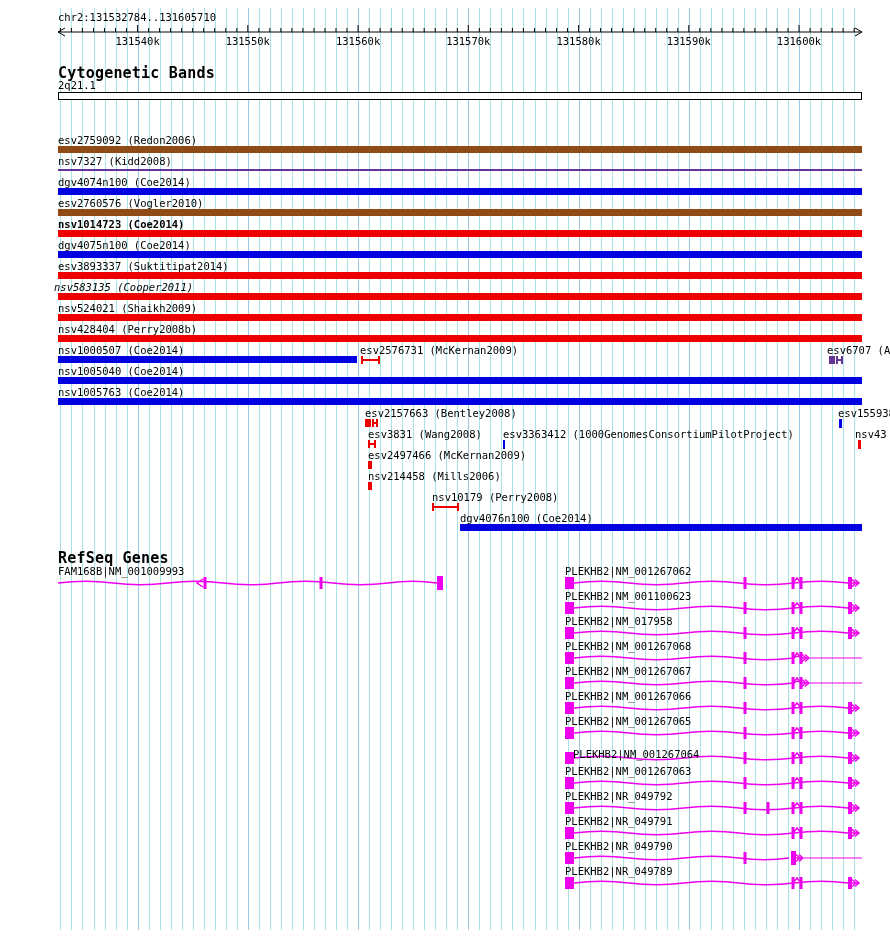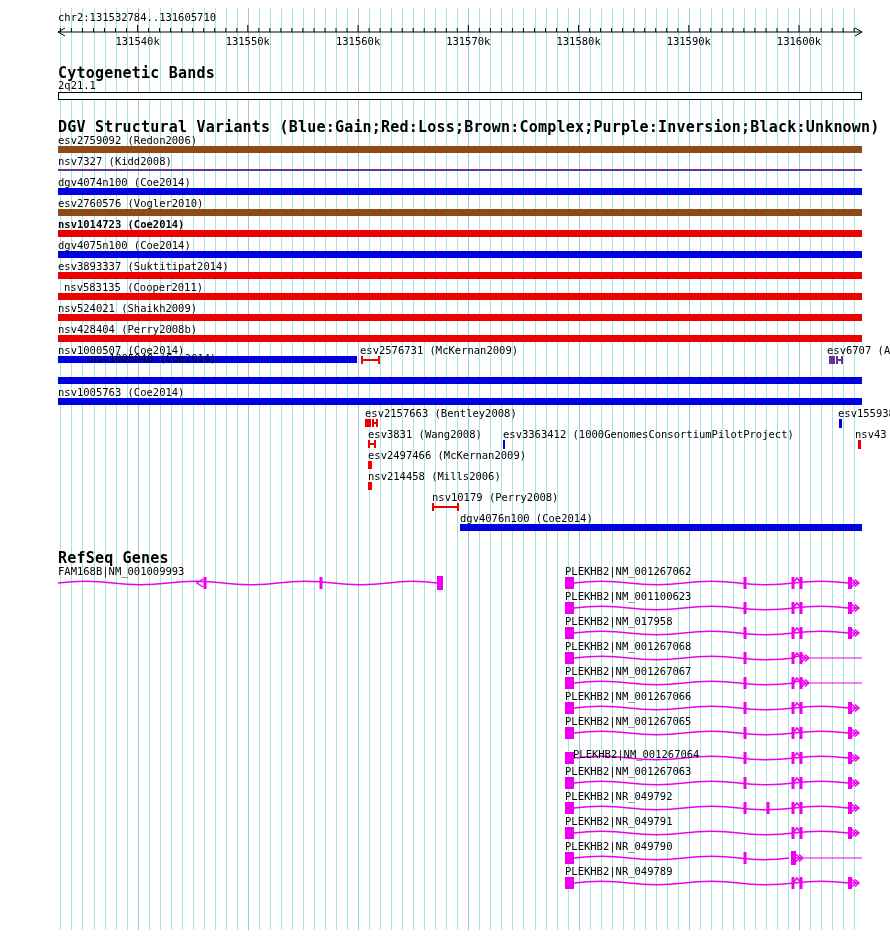--- a/index.html
+++ b/index.html
@@ -180,56 +180,55 @@
       <div class="ticklabel" style="left: 653.8px; top: 35px;">131590k</div>
       <div class="ticklabel" style="left: 764px; top: 35px;">131600k</div>
     </div>
 
   <div class="t" style="left:58px;top:11px;">chr2:131532784..131605710</div>
 
   <div class="t hdr" style="left:58px;top:67px;">Cytogenetic Bands</div>
   <div class="t" style="left:58px;top:79px;">2q21.1</div>
   <div id="cytoband-rect" style="left:58px;top:92px;width:804px;height:8px;"></div>
 
-  <div class="t hdr" style="left:58px;top:121px;">DGV Structural Variants (Blue:Gain;Red:Loss;Brown:Complex;Purple:Inversion;Black:Unknown)</div>
   <div id="dgv-rows">
       <div class="t" style="left: 58px; top: 134px;">esv2759092 (Redon2006)</div>
       <div class="glyph" style="left: 58px; background: rgb(143, 74, 21); width: 804px; top: 146px; height: 7px;"></div>
       <div class="t" style="left: 58px; top: 155px;">nsv7327 (Kidd2008)</div>
       <div class="glyph" style="left: 58px; background: rgb(102, 51, 153); width: 804px; top: 169px; height: 2px;"></div>
       <div class="t" style="left: 58px; top: 176px;">dgv4074n100 (Coe2014)</div>
       <div class="glyph" style="left: 58px; background: rgb(0, 0, 224); width: 804px; top: 188px; height: 7px;"></div>
       <div class="t" style="left: 58px; top: 197px;">esv2760576 (Vogler2010)</div>
       <div class="glyph" style="left: 58px; background: rgb(143, 74, 21); width: 804px; top: 209px; height: 7px;"></div>
       <div class="t" style="left: 58px; top: 218px; font-weight: bold;">nsv1014723 (Coe2014)</div>
       <div class="glyph" style="left: 58px; background: rgb(238, 0, 0); width: 804px; top: 230px; height: 7px;"></div>
       <div class="t" style="left: 58px; top: 239px;">dgv4075n100 (Coe2014)</div>
       <div class="glyph" style="left: 58px; background: rgb(0, 0, 224); width: 804px; top: 251px; height: 7px;"></div>
       <div class="t" style="left: 58px; top: 260px;">esv3893337 (Suktitipat2014)</div>
       <div class="glyph" style="left: 58px; background: rgb(238, 0, 0); width: 804px; top: 272px; height: 7px;"></div>
-      <div class="t" style="left: 64px; top: 281px;">nsv583135 (Cooper2011)</div>
+      <div class="t" style="left: 54px; top: 281px; font-style: italic;">nsv583135 (Cooper2011)</div>
       <div class="glyph" style="left: 58px; background: rgb(238, 0, 0); width: 804px; top: 293px; height: 7px;"></div>
       <div class="t" style="left: 58px; top: 302px;">nsv524021 (Shaikh2009)</div>
       <div class="glyph" style="left: 58px; background: rgb(238, 0, 0); width: 804px; top: 314px; height: 7px;"></div>
       <div class="t" style="left: 58px; top: 323px;">nsv428404 (Perry2008b)</div>
       <div class="glyph" style="left: 58px; background: rgb(238, 0, 0); width: 804px; top: 335px; height: 7px;"></div>
       <div class="t" style="left: 58px; top: 344px;">nsv1000507 (Coe2014)</div>
       <div class="glyph" style="left: 58px; background: rgb(0, 0, 224); width: 299px; top: 356px; height: 7px;"></div>
       <div class="t" style="left: 360px; top: 344px;">esv2576731 (McKernan2009)</div>
       <svg width="20" height="10" class="glyph" style="left: 361px; top: 355px;">
         <path d="M1 1 V9 M18 1 V9" stroke="#EE0000" stroke-width="2" fill="none"></path>
         <path d="M1 5 H18" stroke="#EE0000" stroke-width="2" fill="none"></path>
       </svg>
       <div class="t" style="left: 827px; top: 344px;">esv6707 (A</div>
       <svg width="15" height="10" class="glyph" style="left: 829px; top: 355px;">
         <rect x="0" y="1" width="6" height="8" fill="#663399"></rect>
         <path d="M8 1 V9 M13 1 V9" stroke="#663399" stroke-width="2" fill="none"></path>
         <path d="M8 5 H13" stroke="#663399" stroke-width="2" fill="none"></path>
       </svg>
-      <div class="t" style="left: 58px; top: 352px; margin-left: 32px;">nsv1005040 (Coe2014)</div>
+      <div class="t" style="left: 58px; top: 365px;">nsv1005040 (Coe2014)</div>
       <div class="glyph" style="left: 58px; background: rgb(0, 0, 224); width: 804px; top: 377px; height: 7px;"></div>
       <div class="t" style="left: 58px; top: 386px;">nsv1005763 (Coe2014)</div>
       <div class="glyph" style="left: 58px; background: rgb(0, 0, 224); width: 804px; top: 398px; height: 7px;"></div>
       <div class="t" style="left: 365px; top: 407px; text-align: center;">esv2157663 (Bentley2008)</div>
       <svg width="14" height="10" class="glyph" style="left: 365px; top: 418px;">
         <rect x="0" y="1" width="6" height="8" fill="#EE0000"></rect>
         <path d="M8 1 V9 M12 1 V9" stroke="#EE0000" stroke-width="2" fill="none"></path>
         <path d="M8 5 H12" stroke="#EE0000" stroke-width="2" fill="none"></path>
       </svg>
       <div class="t" style="left: 838px; top: 407px;">esv155938</div>

